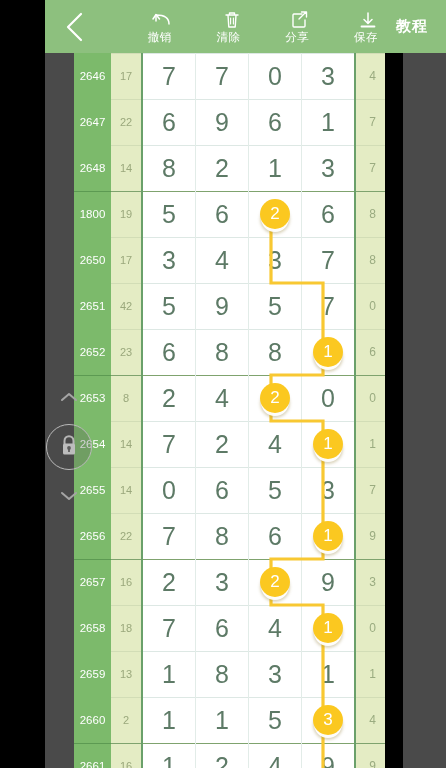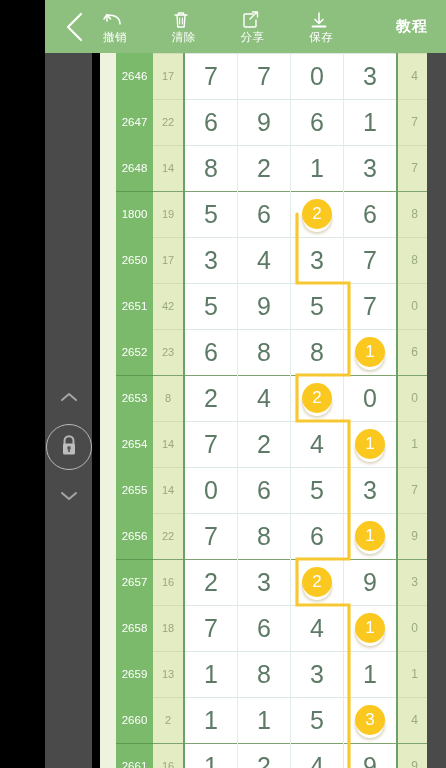--- a/index.html
+++ b/index.html
@@ -11,28 +11,28 @@
   
   .gray-panel{position:absolute;left:45px;top:53px;width:47px;height:715px;background:#4a4a4a;}
   
   .gray-panel-r{position:absolute;left:403px;top:53px;width:43px;height:715px;background:#4a4a4a;}
 
   
   .header{position:absolute;left:45px;top:0;width:401px;height:53px;background:#8dc07e;
           display:flex;align-items:center;}
   .hdr-back{width:58px;height:53px;display:flex;align-items:center;justify-content:center;}
   .hdr-back svg{display:block;}
-  .hdr-btn{flex:1;height:53px;display:flex;flex-direction:column;align-items:flex-start;justify-content:center;gap:1px;}
+  .hdr-btn{flex:1;height:53px;display:flex;flex-direction:column;align-items:flex-end;justify-content:center;gap:1px;}
   .hdr-btn .ic{height:20px;display:flex;align-items:flex-end;justify-content:center;}
   .hdr-btn .lb{font-size:11.5px;color:#ffffff;line-height:13px;letter-spacing:.5px;}
   .hdr-text{width:68px;height:53px;display:flex;align-items:center;justify-content:center;font-weight:bold;}
   .hdr-text span{font-size:15px;color:#ffffff;letter-spacing:1px;}
 
   
-  .tablewrap{position:absolute;left:100px;top:53px;width:311px;height:715px;overflow:hidden;background:#eef3df;padding-left:16px;}
+  .tablewrap{position:absolute;left:74px;top:53px;width:311px;height:715px;overflow:hidden;background:#eef3df;}
   table.grid{border-collapse:collapse;table-layout:fixed;width:311px;}
   table.grid td{padding:0;height:46px;text-align:center;vertical-align:middle;position:relative;}
 
   td.c-id{width:37px;background:#7cba6b;color:#ffffff;font-size:11.5px;}
   td.c-sum{width:30px;background:#e4ecc4;color:#9aa87c;font-size:11px;margin-left:25px;}
   td.c-num{width:52px;background:#ffffff;color:#5d7a66;font-size:25px;}
   td.c-tail{width:33px;background:#e4ecc4;color:#9aab80;font-size:12px;}
 
   tr.gstart td.c-id{box-shadow:inset 0 1px 0 #5c9a52;}
   tr.gstart td.c-sum,tr.gstart td.c-tail{box-shadow:inset 0 1px 0 #7fa36e;}

